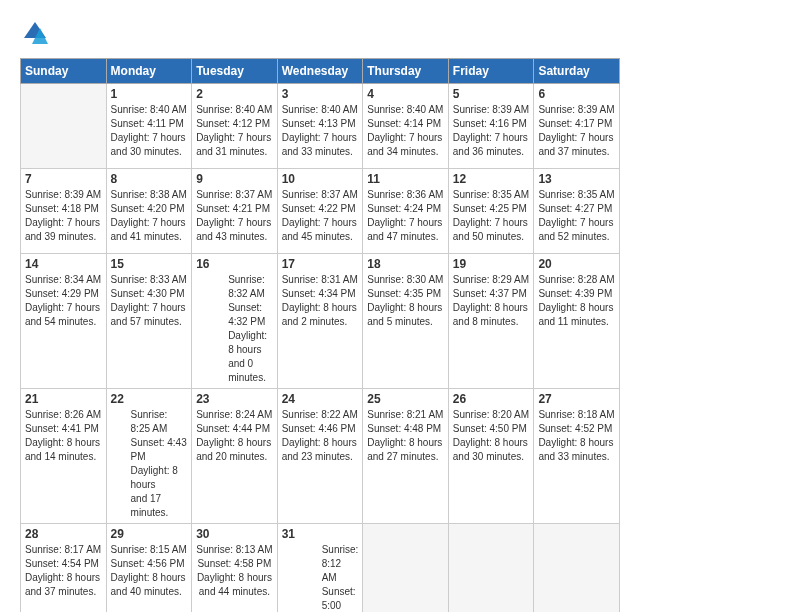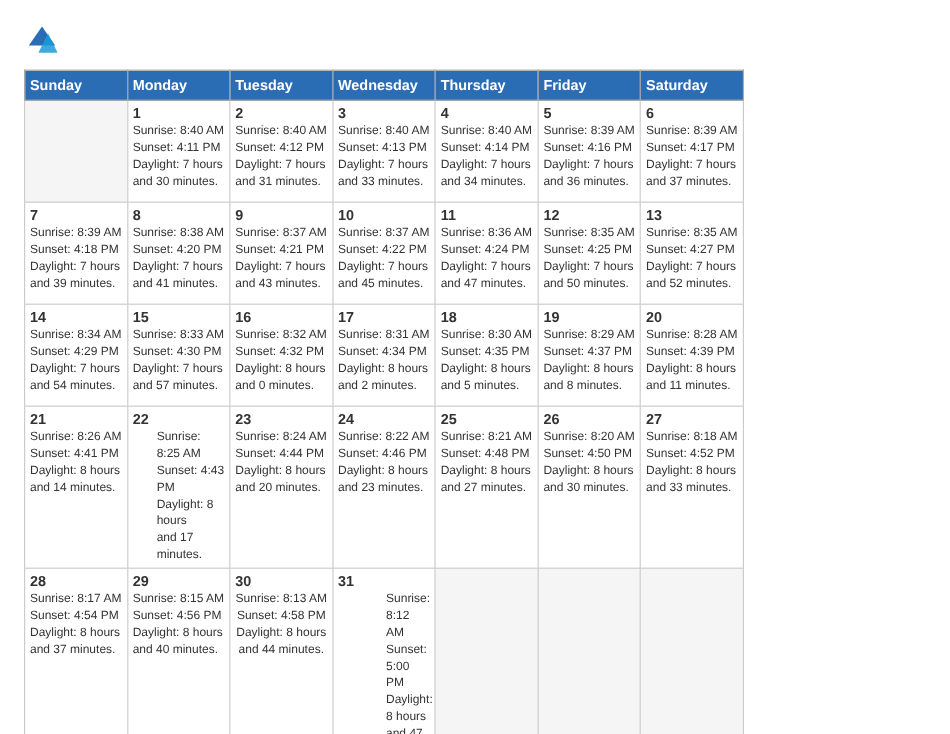--- a/index.html
+++ b/index.html
@@ -243,21 +243,21 @@
           </td>
           <td>
             <span class="day-number">15</span>
             <div class="cell-text" style="white-space: pre-line;">Sunrise: 8:33 AM
 Sunset: 4:30 PM
 Daylight: 7 hours
 and 57 minutes.</div>
           </td>
           <td>
             <span class="day-number">16</span>
-            <div class="cell-text" style="white-space: pre-line;">Sunrise: 8:32 AM
+            <div class="cell-text" style="white-space: pre-line; margin-left: 32px;">Sunrise: 8:32 AM
 Sunset: 4:32 PM
 Daylight: 8 hours
 and 0 minutes.</div>
           </td>
           <td>
             <span class="day-number">17</span>
             <div class="cell-text" style="white-space: pre-line;">Sunrise: 8:31 AM
 Sunset: 4:34 PM
 Daylight: 8 hours
 and 2 minutes.</div>

